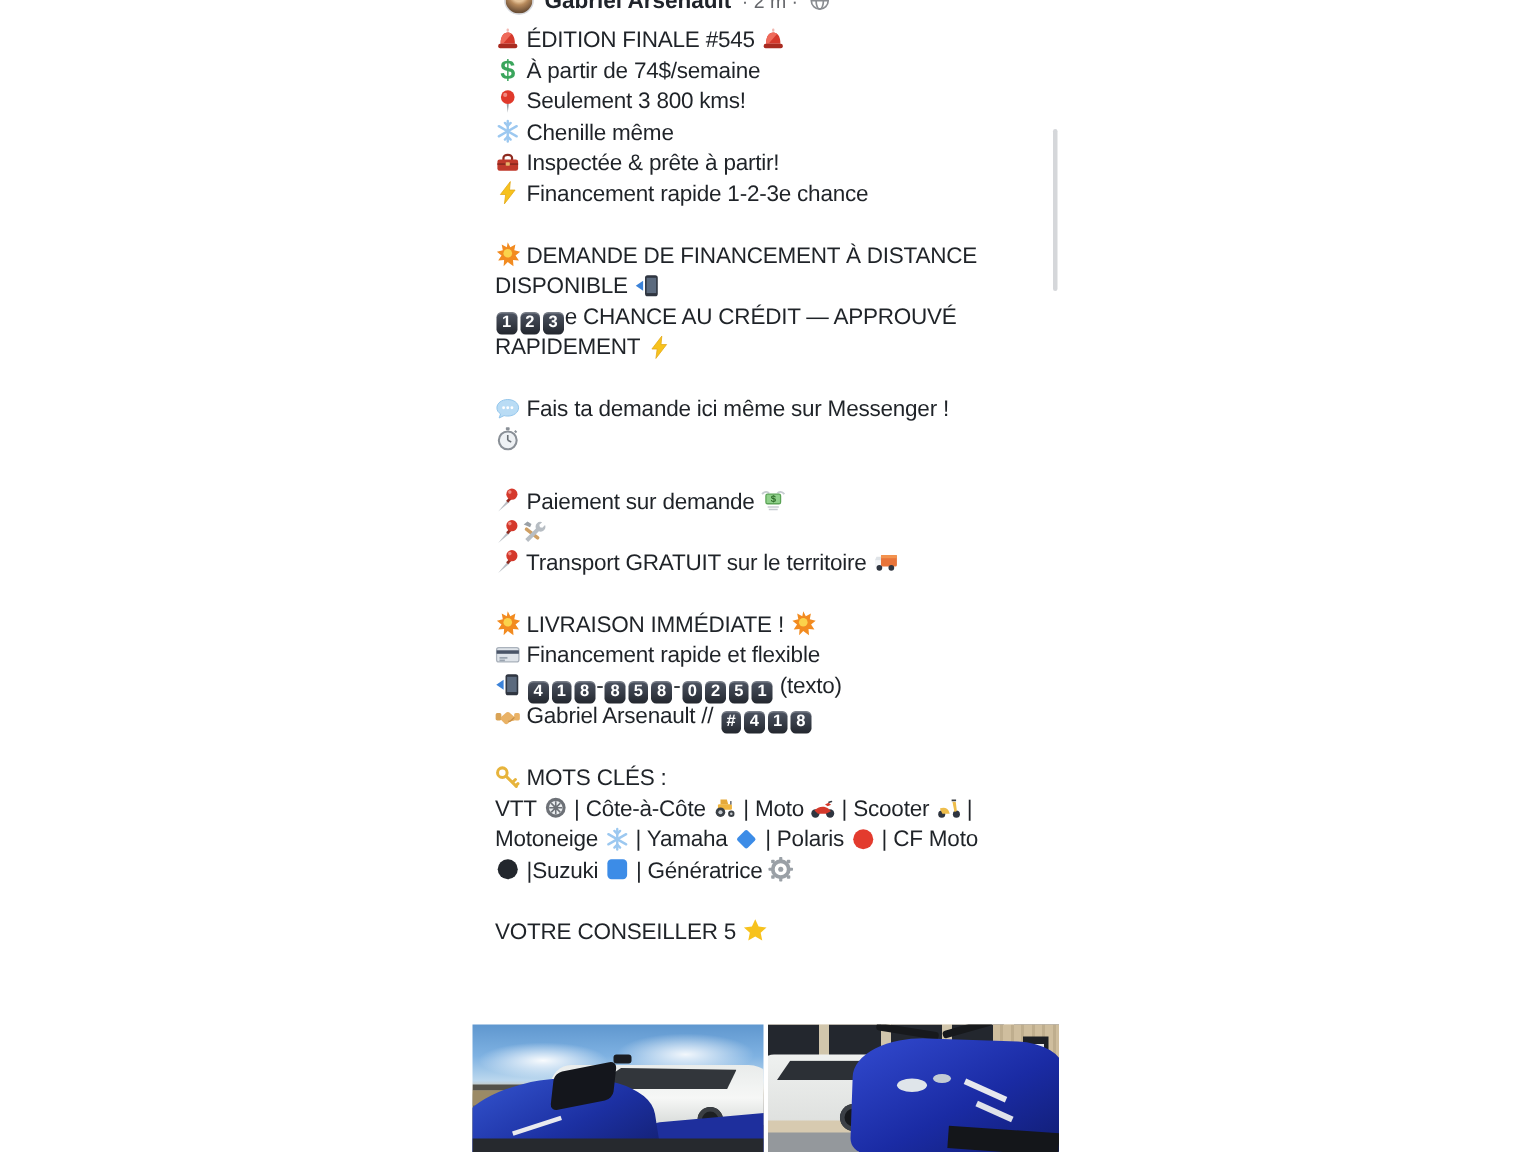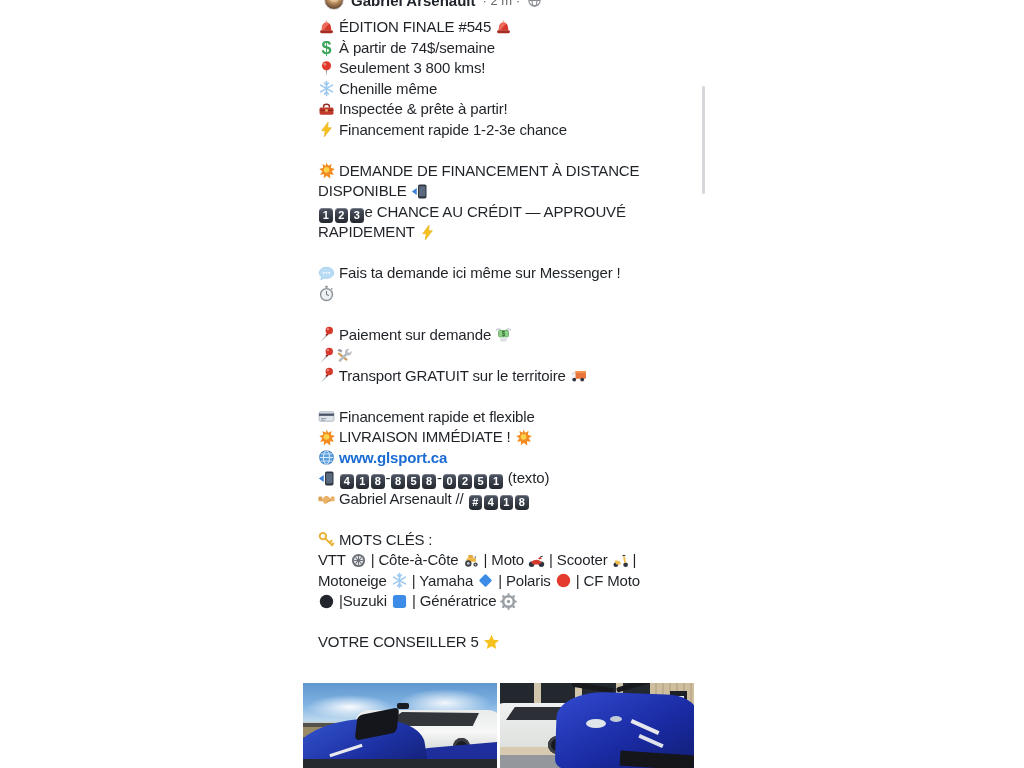--- a/index.html
+++ b/index.html
@@ -1,20 +1,20 @@
 <!DOCTYPE html>
 <html><head>
 <meta charset="utf-8">
 <style>
   html,body{margin:0;padding:0;}
   body{
     width:1024px;height:768px;overflow:hidden;background:#ffffff;
     font-family:"Liberation Sans",sans-serif;color:#1f2328;position:relative;
   }
-  .post{position:absolute;left:303px;top:0;width:391px;height:740px;}
+  .post{position:absolute;left:315px;top:0;width:391px;height:740px;}
   
   .header{position:absolute;left:21px;top:-10px;height:20px;display:flex;align-items:center;gap:7px;white-space:nowrap;}
   .avatar{width:20px;height:20px;border-radius:50%;flex:0 0 auto;
     background:radial-gradient(circle at 50% 30%,#e6c49a 0 30%,#b78a5c 45%,#6e5138 75%,#4e3a28 100%);
     border:1px solid #d8dadf;box-sizing:border-box;}
   .author{font-weight:bold;font-size:15px;color:#20242b;}
   .meta{font-size:13px;color:#65676b;}
   
   .post-text{position:absolute;left:15px;top:17px;width:366px;font-size:15px;letter-spacing:-0.15px;}
   .line{height:20.5px;line-height:20.5px;white-space:pre;}
@@ -179,39 +179,32 @@
           </svg></span><span> Transport GRATUIT sur le territoire </span><span class="icon"><svg viewBox="0 0 16 16">
             <rect x="5" y="3.8" width="10" height="7.2" rx="1" fill="#e8743a"></rect>
             <rect x="5" y="3.8" width="10" height="2" fill="#f3934f"></rect>
             <path d="M1.2 7h3.8v4.2H1.2z" fill="#f4f6f8"></path>
             <path d="M1.2 7l1-2.2h2.8V7z" fill="#dfe3e7"></path>
             <circle cx="4" cy="11.8" r="1.8" fill="#2f3540"></circle>
             <circle cx="11.5" cy="11.8" r="1.8" fill="#2f3540"></circle>
           </svg></span></div>
       <div class="line"></div>
       <div class="line"><span class="icon"><svg viewBox="0 0 16 16">
+            <path d="M8 .4l1.6 3.2 3.2-1.7-.7 3.6 3.7 1-2.9 2.3 2.1 3.1-3.7-.3.3 3.9L8 12.9l-2.6 2.6.3-3.9-3.7.3 2.1-3.1L1.2 6.5l3.7-1-.7-3.6 3.2 1.7z" fill="#f28b20"></path>
+            <circle cx="8" cy="7.4" r="2.7" fill="#fbd34c"></circle>
+          </svg></span><span> LIVRAISON IMMÉDIATE ! </span><span class="icon"><svg viewBox="0 0 16 16">
+            <path d="M8 .4l1.6 3.2 3.2-1.7-.7 3.6 3.7 1-2.9 2.3 2.1 3.1-3.7-.3.3 3.9L8 12.9l-2.6 2.6.3-3.9-3.7.3 2.1-3.1L1.2 6.5l3.7-1-.7-3.6 3.2 1.7z" fill="#f28b20"></path>
+            <circle cx="8" cy="7.4" r="2.7" fill="#fbd34c"></circle>
+          </svg></span></div>
+      <div class="line"><span class="icon"><svg viewBox="0 0 16 16">
             <rect x="1" y="3.5" width="14" height="9" rx="1.4" fill="#dfe4ea" stroke="#aab2bc" stroke-width=".8"></rect>
             <rect x="1" y="5.2" width="14" height="2.2" fill="#4a5568"></rect>
             <rect x="2.8" y="9.4" width="5" height="1.1" fill="#9aa4b0"></rect>
             <rect x="2.8" y="11" width="3.4" height="1.1" fill="#9aa4b0"></rect>
           </svg></span><span> Financement rapide et flexible</span></div>
-      <div class="line"><span class="icon"><svg viewBox="0 0 16 16">
-            <path d="M8 .4l1.6 3.2 3.2-1.7-.7 3.6 3.7 1-2.9 2.3 2.1 3.1-3.7-.3.3 3.9L8 12.9l-2.6 2.6.3-3.9-3.7.3 2.1-3.1L1.2 6.5l3.7-1-.7-3.6 3.2 1.7z" fill="#f28b20"></path>
-            <circle cx="8" cy="7.4" r="2.7" fill="#fbd34c"></circle>
-          </svg></span><span> LIVRAISON IMMÉDIATE ! </span><span class="icon"><svg viewBox="0 0 16 16">
-            <path d="M8 .4l1.6 3.2 3.2-1.7-.7 3.6 3.7 1-2.9 2.3 2.1 3.1-3.7-.3.3 3.9L8 12.9l-2.6 2.6.3-3.9-3.7.3 2.1-3.1L1.2 6.5l3.7-1-.7-3.6 3.2 1.7z" fill="#f28b20"></path>
-            <circle cx="8" cy="7.4" r="2.7" fill="#fbd34c"></circle>
-          </svg></span></div>
-      <div class="line"><span class="icon"><svg viewBox="0 0 16 16">
-            <circle cx="8" cy="8" r="6.4" fill="#5a9fe0" stroke="#3d7fc1" stroke-width="1"></circle>
-            <ellipse cx="8" cy="8" rx="2.8" ry="6.4" fill="none" stroke="#dceafd" stroke-width="1"></ellipse>
-            <line x1="1.6" y1="8" x2="14.4" y2="8" stroke="#dceafd" stroke-width="1"></line>
-            <line x1="2.6" y1="4.6" x2="13.4" y2="4.6" stroke="#dceafd" stroke-width=".8"></line>
-            <line x1="2.6" y1="11.4" x2="13.4" y2="11.4" stroke="#dceafd" stroke-width=".8"></line>
-          </svg></span><span> </span><a class="site-link" href="#">www.glsport.ca</a></div>
       <div class="line"><span class="icon"><svg viewBox="0 0 16 16">
             <rect x="6.6" y="1.4" width="8" height="13.2" rx="1.6" fill="#2f3540"></rect>
             <rect x="7.6" y="3" width="6" height="9.6" fill="#5b6a7e"></rect>
             <path d="M.8 8l4.6-3.2v6.4z" fill="#3b82d8"></path>
           </svg></span><span> </span><span class="k">4</span><span class="k">1</span><span class="k">8</span><span>-</span><span class="k">8</span><span class="k">5</span><span class="k">8</span><span>-</span><span class="k">0</span><span class="k">2</span><span class="k">5</span><span class="k">1</span><span> (texto)</span></div>
       <div class="line"><span class="icon"><svg viewBox="0 0 16 16">
             <rect x=".4" y="6" width="3.6" height="4.6" rx="1" fill="#d9a356"></rect>
             <rect x="12" y="6" width="3.6" height="4.6" rx="1" fill="#e9b266"></rect>
             <path d="M3.6 8.6l3.1-2.7c.8-.7 1.9-.7 2.7 0l3 2.7c.8.8.4 2-.6 2.2l-2.1.4-1.6 1.4c-.6.5-1.5.5-2.1 0L3.6 10.1z" fill="#e9b266"></path>
             <path d="M12.2 8.7l-2.1 2c-.5.5-1.2.6-1.8.3" stroke="#c78f45" stroke-width=".8" fill="none"></path>

